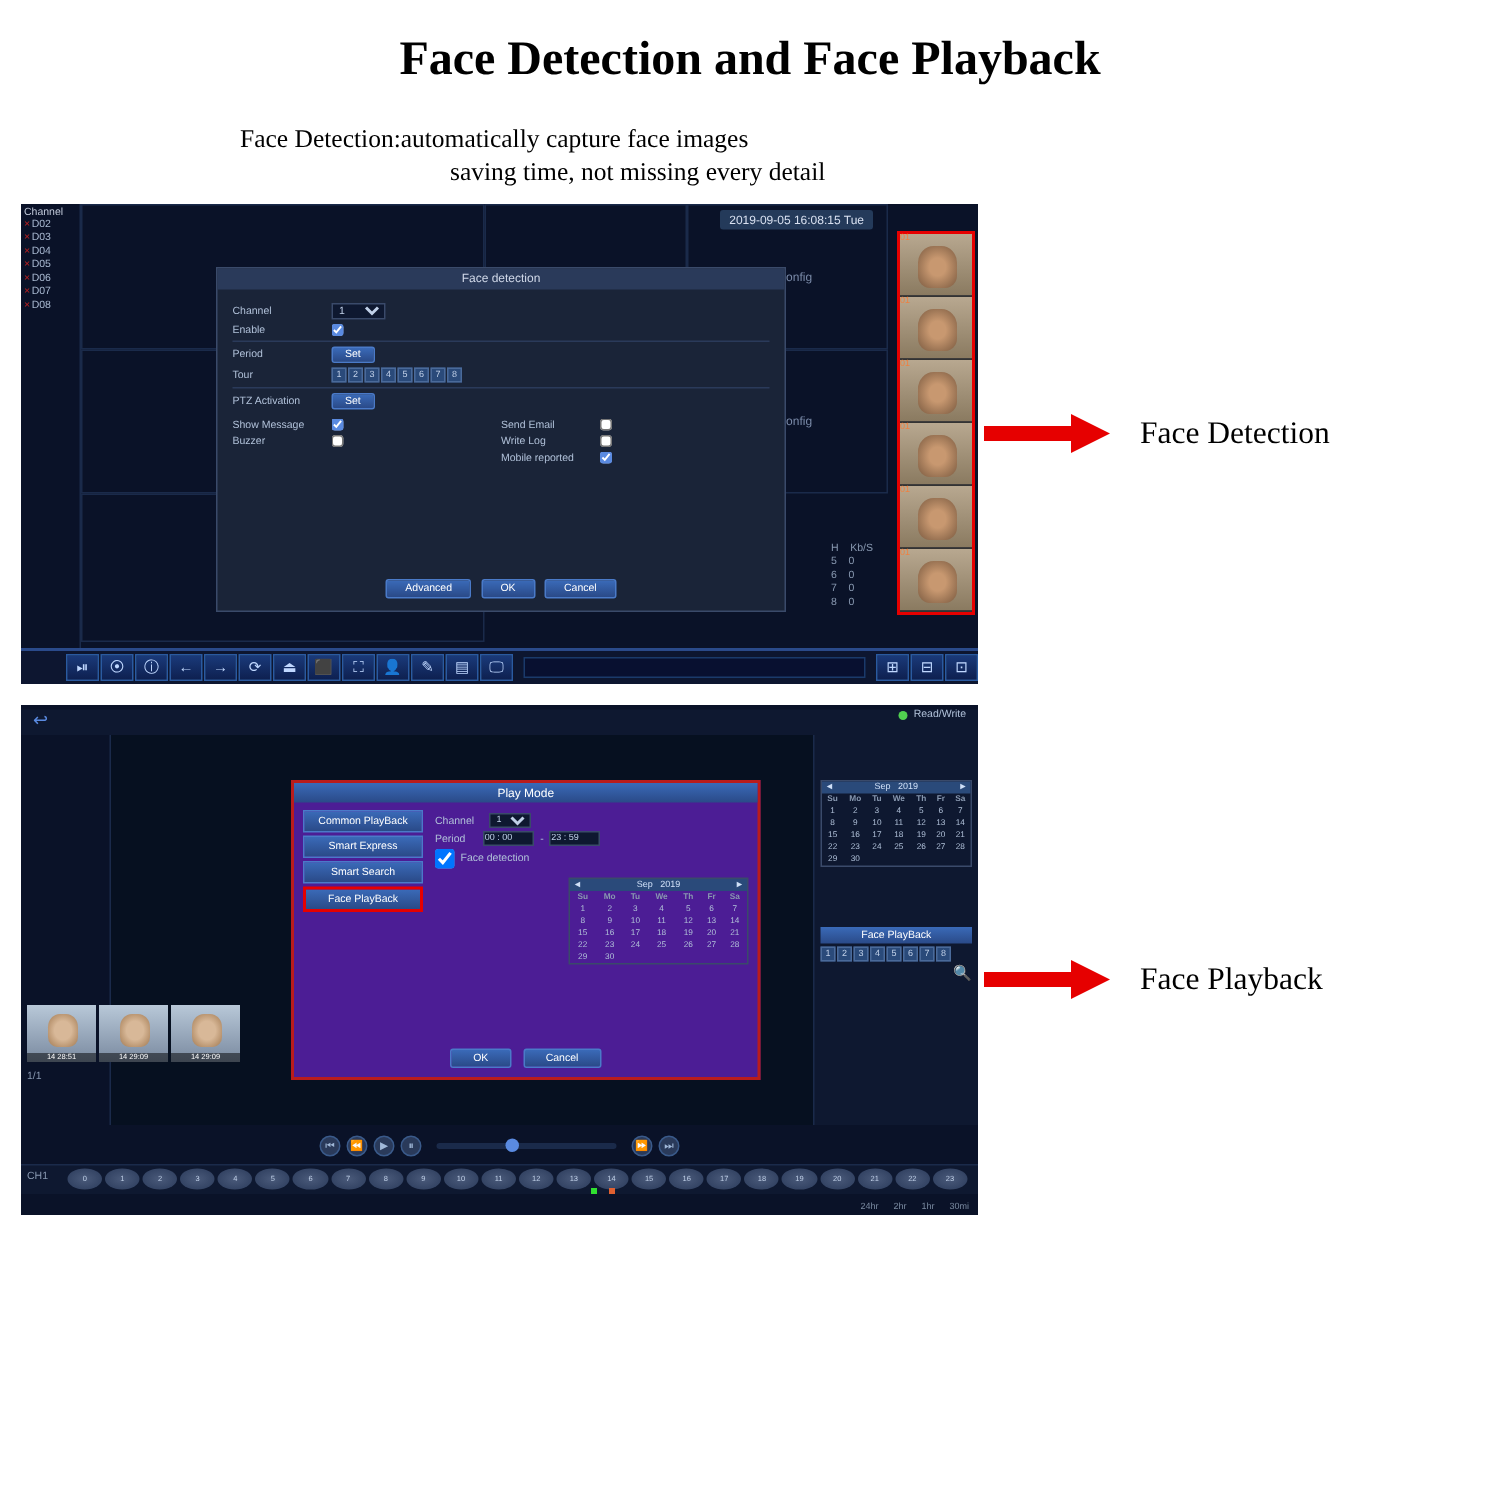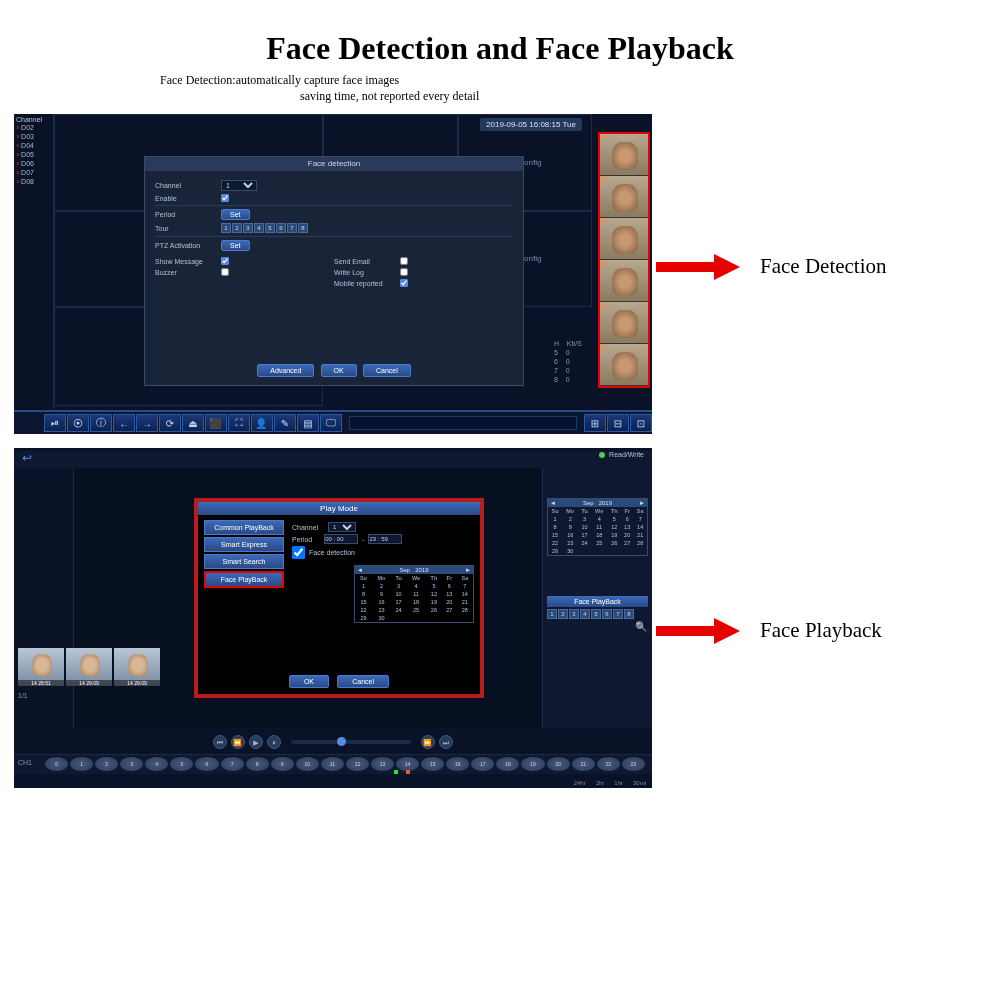--- a/index.html
+++ b/index.html
@@ -1,18 +1,18 @@
 <!DOCTYPE html>
 <html><head>
 <meta charset="utf-8">
 <style>
 * { box-sizing: border-box; margin: 0; padding: 0; }
 body { width: 1000px; height: 1000px; background: #fff; font-family: "Times New Roman", serif; position: relative; }
-.page-title { font-size: 32px; font-weight: bold; text-align: center; padding-top: 30px; }
-.page-subtitle { font-size: 12px; margin-left: 160px; margin-top: 6px; line-height: 1.3; }
+.page-title { font-size: 32px; font-weight: bold; text-align: center; padding-top: 20px; }
+.page-subtitle { font-size: 17px; margin-left: 160px; margin-top: 25px; line-height: 1.3; }
 .page-subtitle .indent { margin-left: 140px; }
 
 .section { position: relative; margin-top: 10px; }
 .arrow-label { position: absolute; display: flex; align-items: center; gap: 14px; }
 .arrow { width: 90px; height: 22px; position: relative; }
 .arrow::before { content: ""; position: absolute; left: 0; top: 6px; width: 58px; height: 10px; background: #e60000; }
 .arrow::after { content: ""; position: absolute; left: 58px; top: -2px; border-left: 26px solid #e60000; border-top: 13px solid transparent; border-bottom: 13px solid transparent; }
 .arrow-text { font-size: 21px; }
 
 
@@ -54,21 +54,21 @@
 
 .nvr2 { width: 638px; height: 340px; margin-left: 14px; margin-top: 14px; background: #0a1228; position: relative; font-family: Arial, sans-serif; font-size: 8px; color: #a8b8d0; overflow: hidden; }
 .nvr2 .topbar { height: 20px; background: #0e1830; border-bottom: 1px solid #1a2a4a; }
 .nvr2 .topbar .back { margin: 3px 8px; color: #5a8ae0; font-size: 12px; }
 .nvr2 .topbar .rw { position: absolute; right: 8px; top: 3px; display: flex; align-items: center; gap: 4px; font-size: 7px; color: #b0c0d8; }
 .nvr2 .topbar .rw .dot { width: 6px; height: 6px; border-radius: 50%; background: #50d050; }
 .nvr2 .leftpanel { position: absolute; left: 0; top: 20px; width: 60px; bottom: 60px; background: #0a1228; border-right: 1px solid #1a2a4a; }
 .nvr2 .mainarea { position: absolute; left: 60px; top: 20px; right: 110px; bottom: 60px; background: #061020; }
 .nvr2 .rightpanel { position: absolute; right: 0; top: 20px; width: 110px; bottom: 60px; background: #0e1830; border-left: 1px solid #1a2a4a; padding: 30px 4px 4px; }
 
-.nvr2 .dialog2 { position: absolute; left: 180px; top: 50px; width: 290px; height: 200px; background: #000000; border: 4px solid #b91c1c; }
+.nvr2 .dialog2 { position: absolute; left: 180px; top: 50px; width: 313px; height: 200px; background: #4c1d95; border: 2px solid #b91c1c; }
 .nvr2 .dialog2 .titlebar { background: linear-gradient(#3a6ab8,#2a4a88); height: 13px; text-align: center; font-size: 8px; color: #fff; line-height: 13px; }
 .nvr2 .dialog2 .tabs { position: absolute; left: 6px; top: 18px; width: 80px; }
 .nvr2 .dialog2 .tab { background: linear-gradient(#3a6ab8,#2a4a88); color: #fff; font-size: 7px; padding: 3px 5px; margin-bottom: 2px; border: 1px solid #4a7ac8; text-align: center; }
 .nvr2 .dialog2 .tab.active { border: 2px solid #e60000; }
 .nvr2 .dialog2 .content { position: absolute; left: 94px; top: 18px; right: 6px; font-size: 7px; color: #b0c0d8; }
 .nvr2 .dialog2 .content .row { display: flex; align-items: center; margin: 2px 0; gap: 4px; }
 .nvr2 .dialog2 .content select, .nvr2 .dialog2 .content input[type=text] { background: #0e1830; color: #c0d0e8; border: 1px solid #3a4a6a; font-size: 6px; height: 10px; }
 .nvr2 .dialog2 .content .cal { margin-top: 4px; border: 1px solid #3a4a6a; width: 120px; }
 .nvr2 .dialog2 .dlg-btns { position: absolute; bottom: 6px; left: 0; right: 0; text-align: center; }
 .nvr2 .dialog2 .dlg-btn { display: inline-block; background: linear-gradient(#3a6ab8,#2a4a88); color: #fff; font-size: 7px; padding: 2px 14px; margin: 0 3px; border: 1px solid #4a7ac8; border-radius: 2px; }
@@ -102,21 +102,21 @@
 .nvr2 .timeline .hr { flex: 1; height: 14px; background: radial-gradient(#4a5a7a, #2a3a5a); border-radius: 50%; margin: 0 1px; font-size: 5px; text-align: center; line-height: 14px; color: #c0d0e8; }
 .nvr2 .timeline .mark { position: absolute; bottom: 0; width: 4px; height: 4px; }
 .nvr2 .zoomrow { position: absolute; right: 6px; bottom: 2px; font-size: 6px; color: #7a8aa0; display: flex; gap: 10px; }
 </style>
 </head>
 <body>
 
 <div class="page-title">Face Detection and Face Playback</div>
 <div class="page-subtitle">
   <div>Face Detection:automatically capture face images</div>
-  <div class="indent">saving time, not reported every detail</div>
+  <div class="indent">saving time, not missing every detail</div>
 </div>
 
 <div class="section">
   <div class="nvr1">
     <div class="sidebar">
       <div class="hdr">Channel</div>
       <div class="ch-item"><span class="x">×</span><span>D02</span></div>
       <div class="ch-item"><span class="x">×</span><span>D03</span></div>
       <div class="ch-item"><span class="x">×</span><span>D04</span></div>
       <div class="ch-item"><span class="x">×</span><span>D05</span></div>

